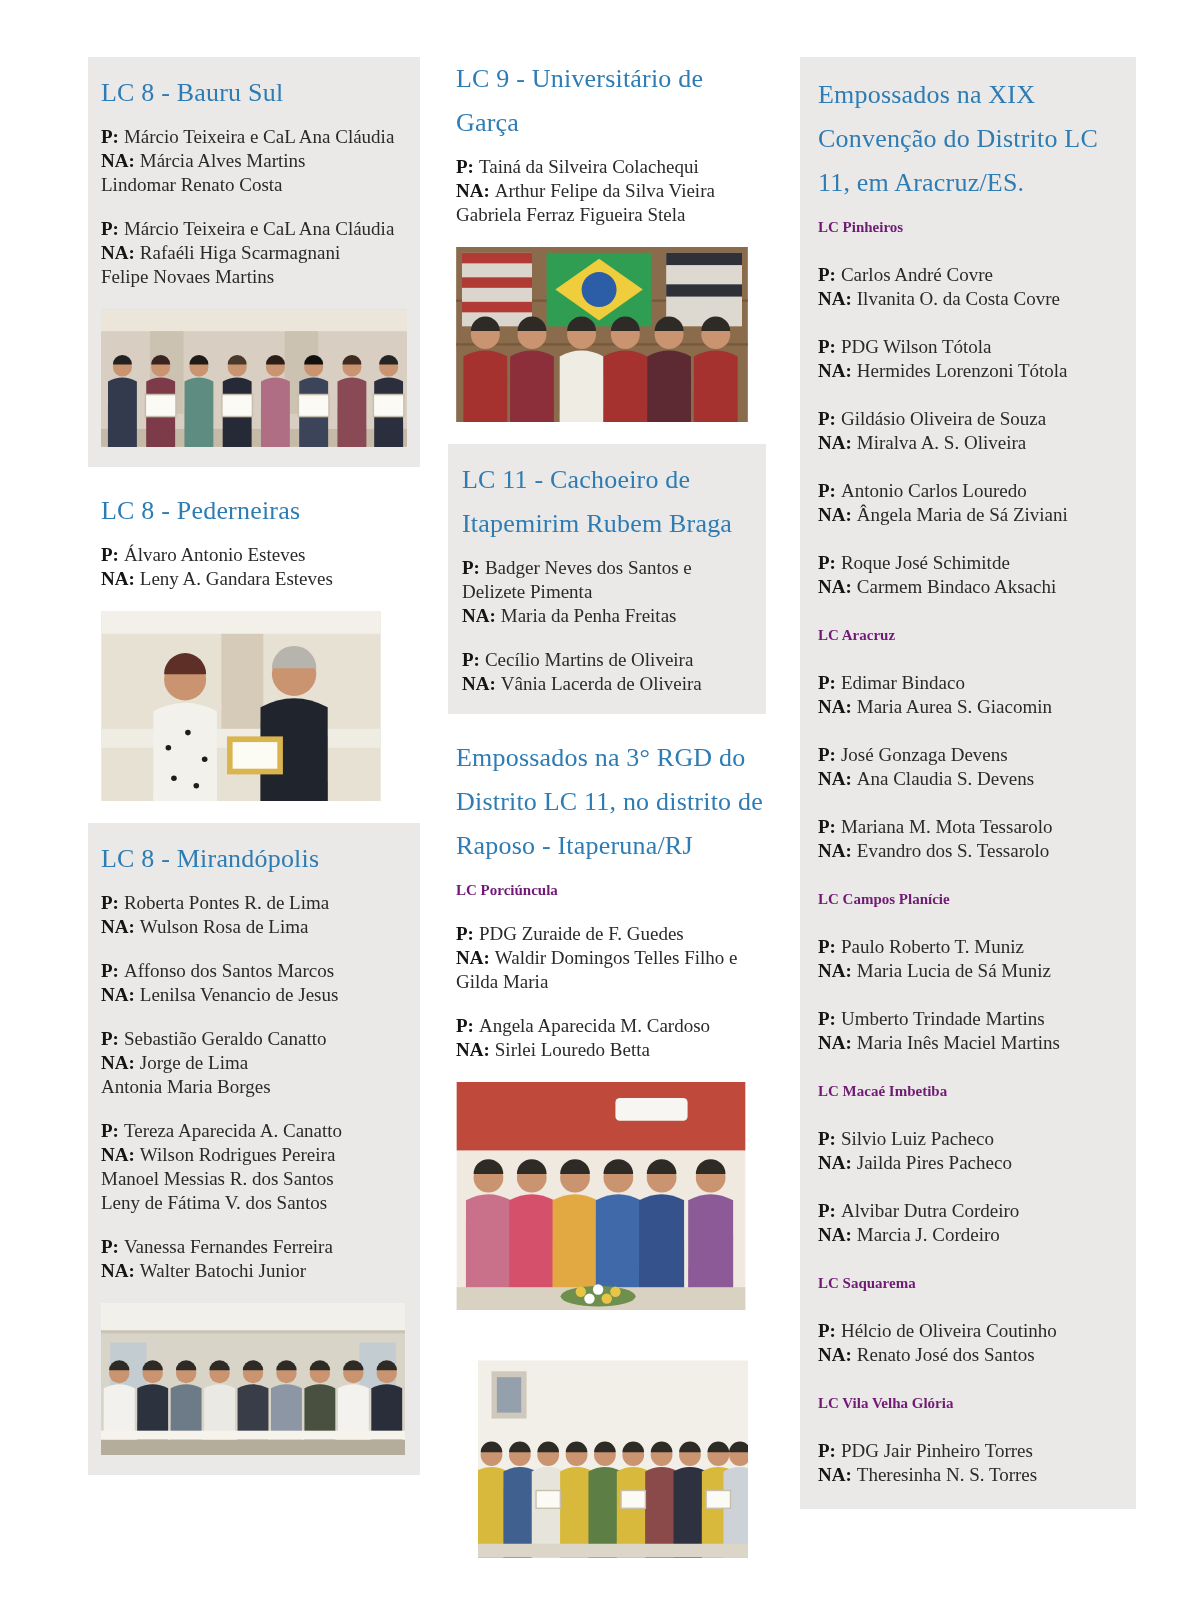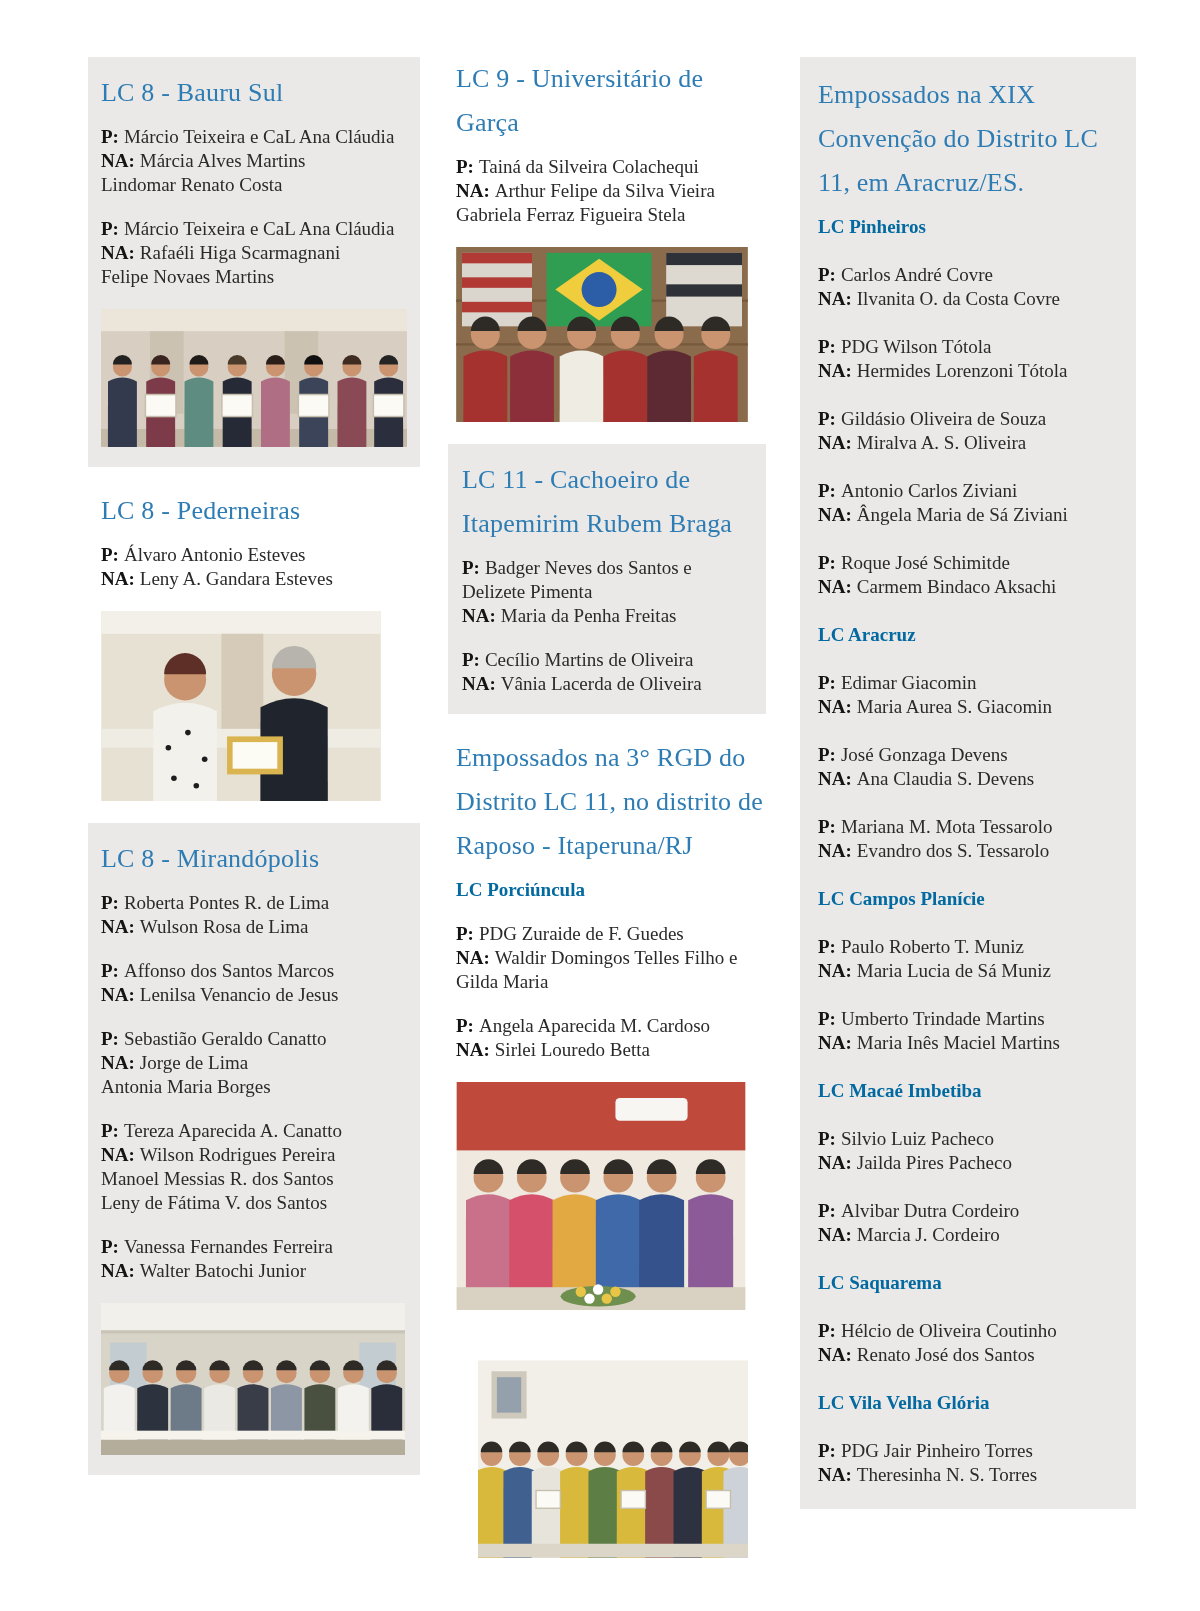--- a/index.html
+++ b/index.html
@@ -12,21 +12,21 @@
   .section{margin-bottom:22px;padding-left:13px}
   #col-mid .section{padding-left:8px}
   .section.boxed{background:#eae9e7;padding:14px 14px 20px 13px}
   #col-mid .section.boxed{padding:14px 14px 18px 14px}
   #col-right .section.boxed{padding:16px 16px 22px 18px;margin-bottom:8px}
   .title{color:#2e7cb4;font-size:26px;font-weight:400;line-height:44px;margin:0 0 10px;letter-spacing:.2px}
   .block+.block{margin-top:20px}
   #col-right .block+.block{margin-top:24px}
   .entry .line{font-size:19px;line-height:24px;color:#2a2a2a}
   .line b{color:#141414;margin-right:5px}
-  .sub{font-size:19px;line-height:24px;font-weight:700;color:#0369a1;margin:0}
+  .sub{font-size:15px;line-height:24px;font-weight:700;color:#701a75;margin:0}
   .photo{margin:10px 0 0}
   .photo svg{display:block}
   .footer{position:absolute;top:1619px;right:90px;font-size:24px;color:#3b3b3b;letter-spacing:.5px}
   .footer .pg{margin-left:30px}
 </style>
 </head>
 <body>
 
 <div class="page">
   <div class="col" id="col-left">
@@ -326,30 +326,30 @@
         </div>
         <div class="entry block">
           <div class="line"><b>P:</b><span>PDG Wilson Tótola</span></div>
           <div class="line"><b>NA:</b><span>Hermides Lorenzoni Tótola</span></div>
         </div>
         <div class="entry block">
           <div class="line"><b>P:</b><span>Gildásio Oliveira de Souza</span></div>
           <div class="line"><b>NA:</b><span>Miralva A. S. Oliveira</span></div>
         </div>
         <div class="entry block">
-          <div class="line"><b>P:</b><span>Antonio Carlos Ziviani</span></div>
+          <div class="line"><b>P:</b><span>Antonio Carlos Louredo</span></div>
           <div class="line"><b>NA:</b><span>Ângela Maria de Sá Ziviani</span></div>
         </div>
         <div class="entry block">
           <div class="line"><b>P:</b><span>Roque José Schimitde</span></div>
           <div class="line"><b>NA:</b><span>Carmem Bindaco Aksachi</span></div>
         </div>
         <h3 class="sub block">LC Aracruz</h3>
         <div class="entry block">
-          <div class="line"><b>P:</b><span>Edimar Giacomin</span></div>
+          <div class="line"><b>P:</b><span>Edimar Bindaco</span></div>
           <div class="line"><b>NA:</b><span>Maria Aurea S. Giacomin</span></div>
         </div>
         <div class="entry block">
           <div class="line"><b>P:</b><span>José Gonzaga Devens</span></div>
           <div class="line"><b>NA:</b><span>Ana Claudia S. Devens</span></div>
         </div>
         <div class="entry block">
           <div class="line"><b>P:</b><span>Mariana M. Mota Tessarolo</span></div>
           <div class="line"><b>NA:</b><span>Evandro dos S. Tessarolo</span></div>
         </div>

